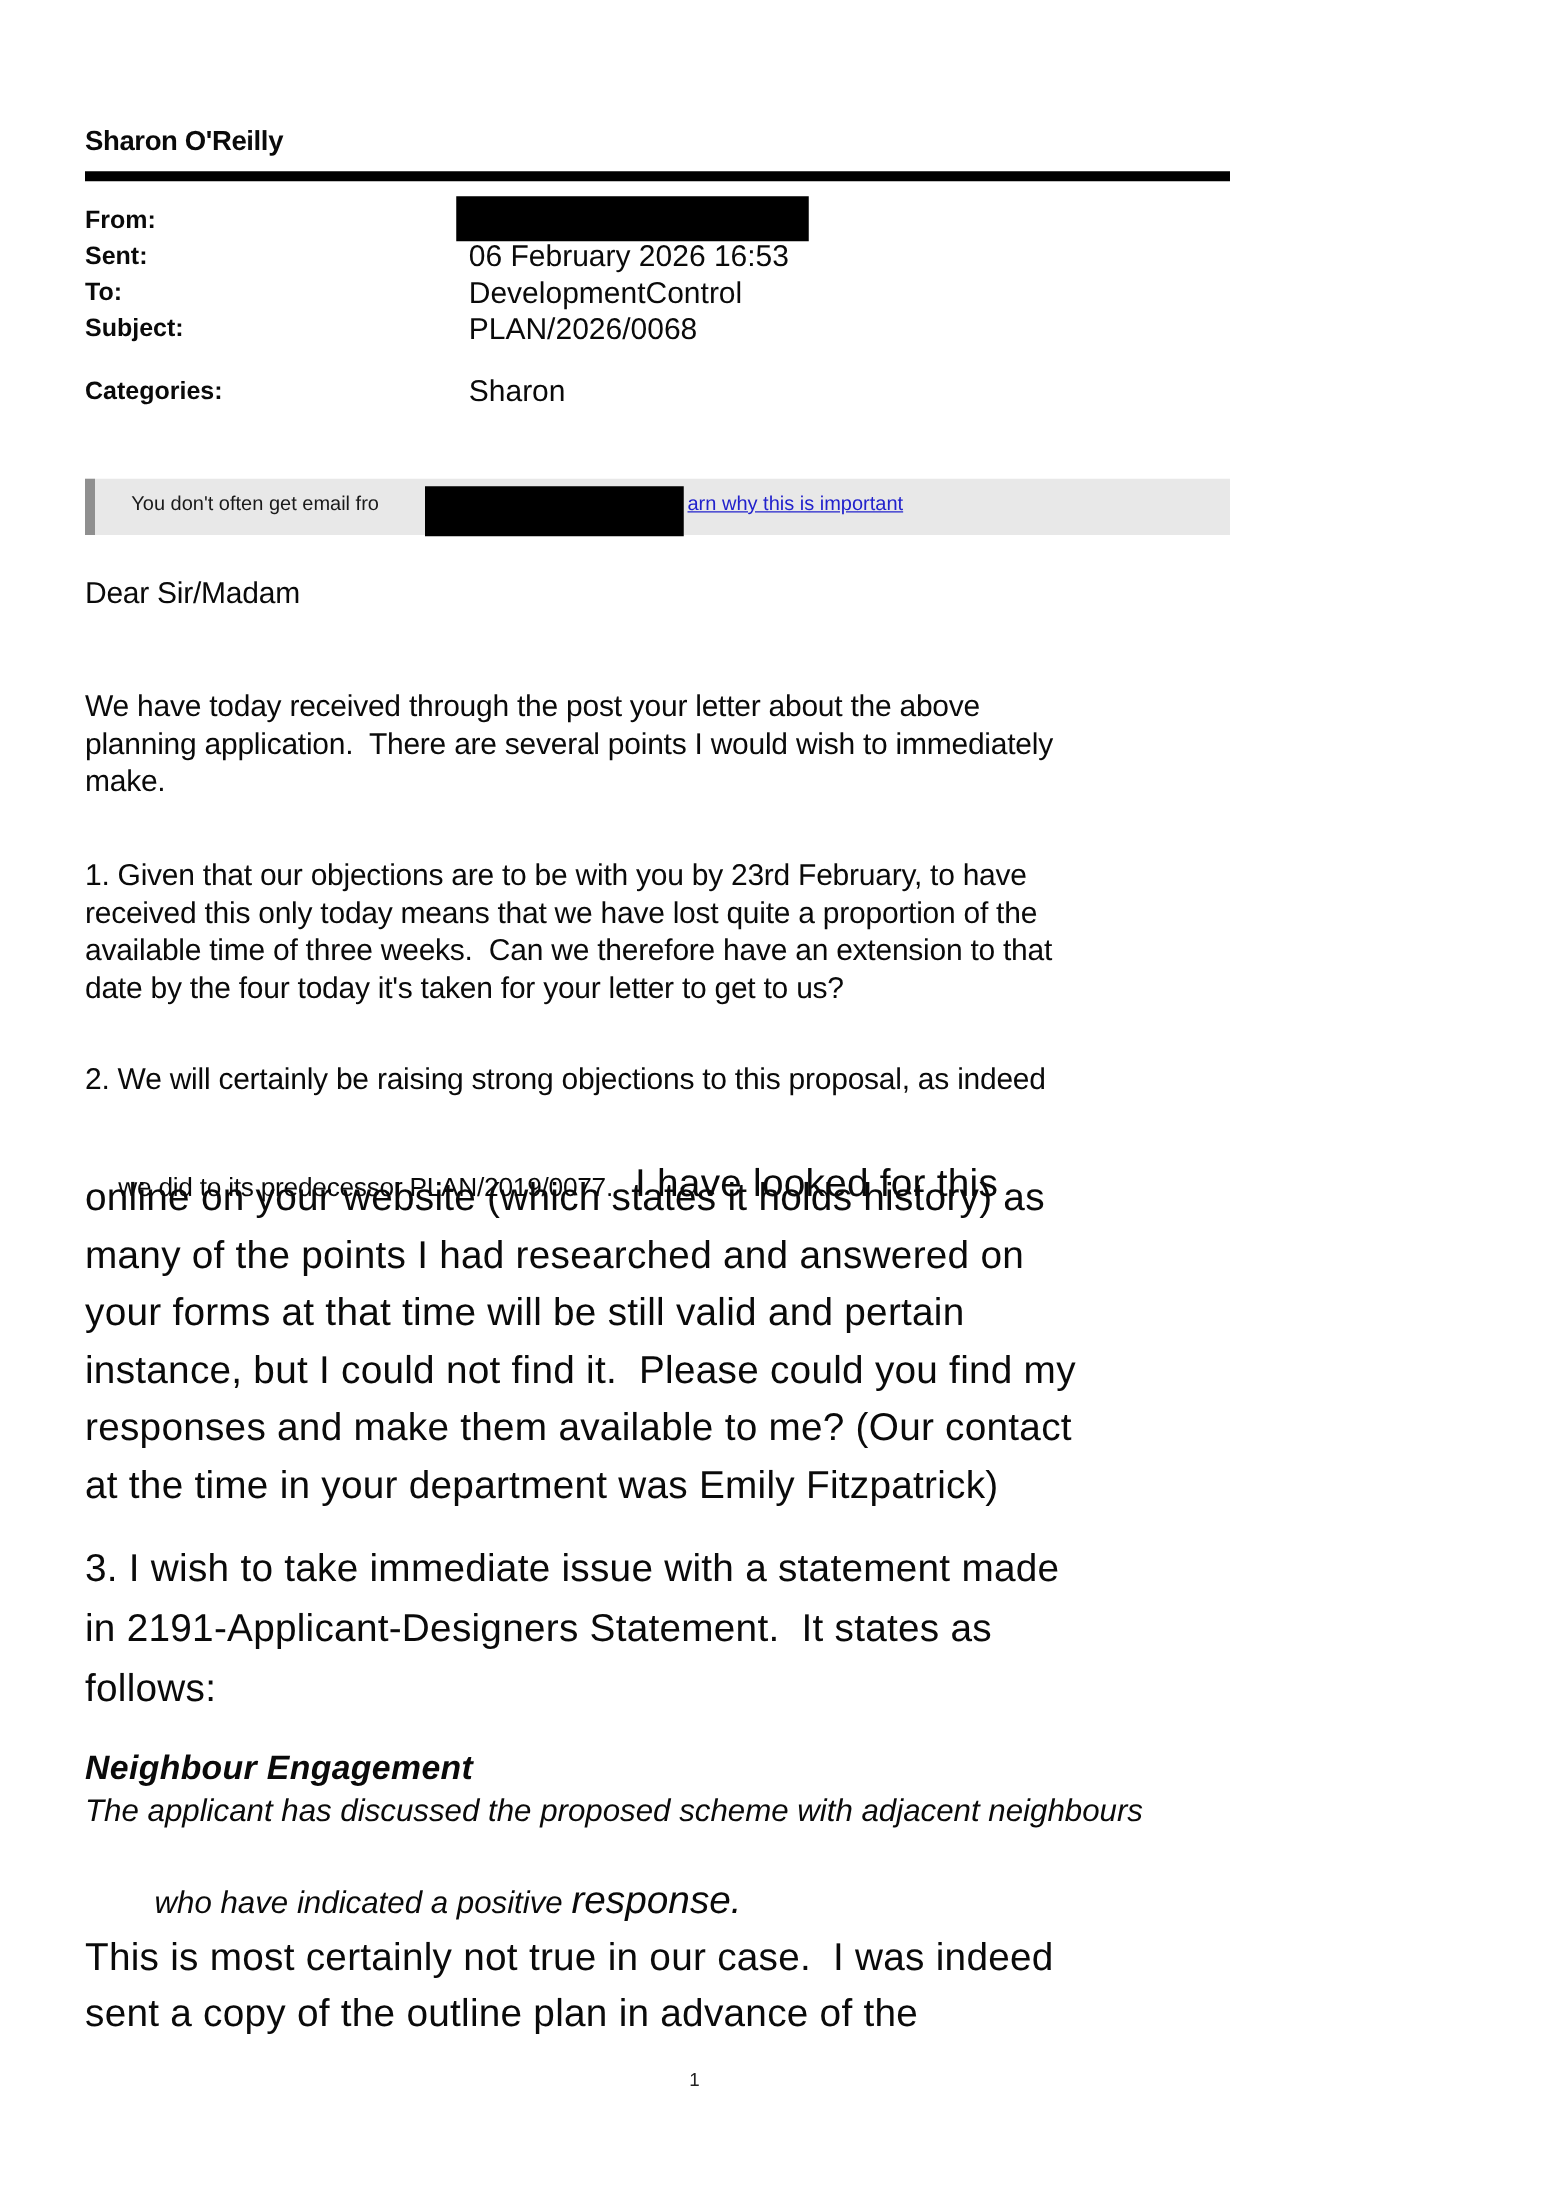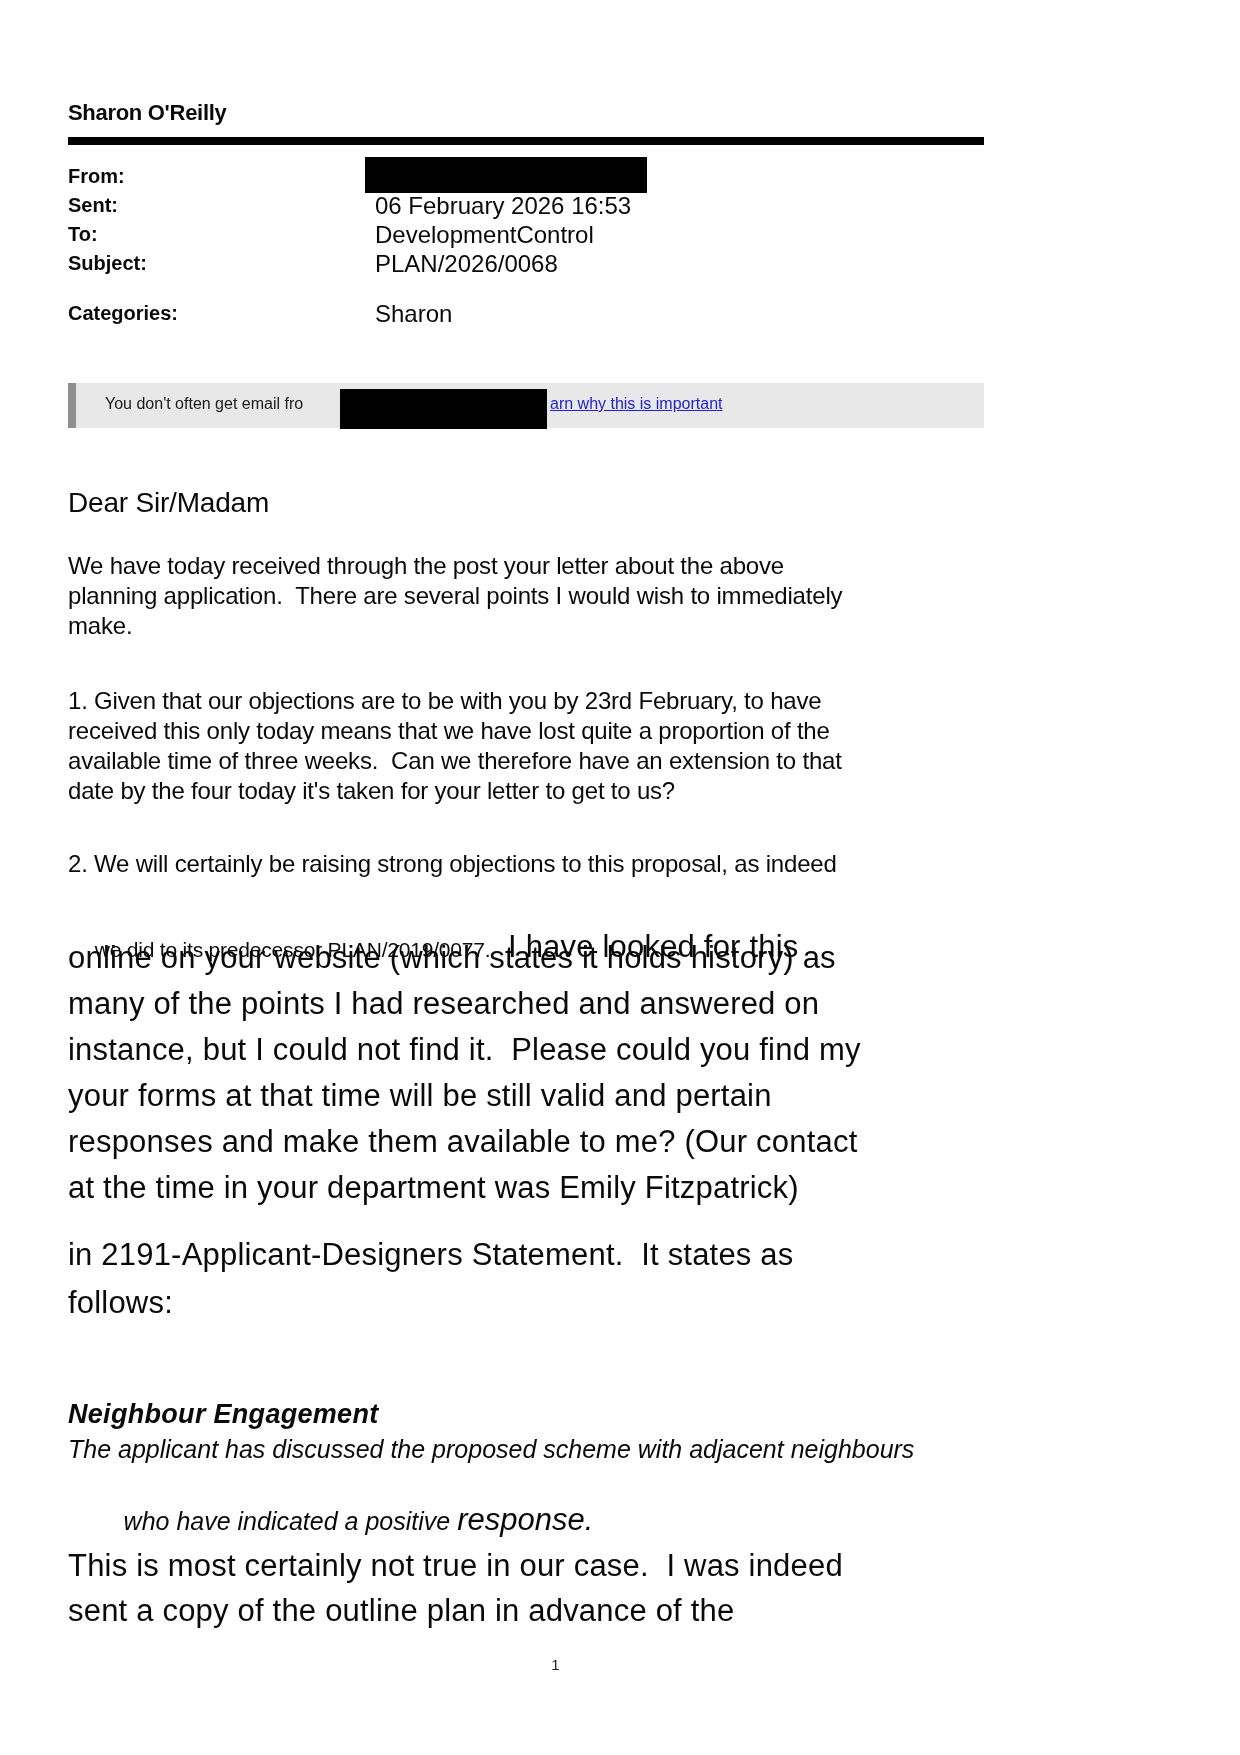--- a/index.html
+++ b/index.html
@@ -76,21 +76,21 @@
     font-size: 16px;
     color: #2222cc;
     text-decoration: underline;
     white-space: pre;
   }
 
   
   .t-normal { font-size: 24px; line-height: 30px; letter-spacing: -0.2px; }
   .t-large  { font-size: 31px; line-height: 46px; letter-spacing: 0.2px; }
 
-  .salutation { top: 488px; left: 0; font-size: 28px; }
+  .salutation { top: 460px; left: 0; font-size: 24px; }
   .para-intro { top: 551px; left: 0; }
   .para1      { top: 686px; left: 0; }
   .para2-l1   { top: 849px; left: 0; }
   .para2-l2   { top: 881px; left: 0; line-height: 44px; white-space: pre; }
   .para2-l2 .seg-small { font-size: 21px; letter-spacing: -0.2px; }
   .para2-l2 .seg-large { font-size: 31px; letter-spacing: 0.2px; }
   .para2-big  { top: 935px; left: 0; }
   .para3      { top: 1231px; left: 0; }
   .para3 .line { line-height: 48px; }
 
@@ -167,27 +167,28 @@
       <div class="line">date by the four today it's taken for your letter to get to us?</div>
     </div>
 
     <div class="abs para2-l1 t-normal line">2. We will certainly be raising strong objections to this proposal, as indeed</div>
     <div class="abs para2-l2">
       <span class="seg-small">we did to its predecessor PLAN/2019/0077.</span><span class="seg-large">  I have looked for this</span>
     </div>
     <div class="abs para2-big t-large">
       <div class="line">online on your website (which states it holds history) as</div>
       <div class="line">many of the points I had researched and answered on</div>
+      <div class="line">your forms at that time will be still valid and pertain</div>
       <div class="line">instance, but I could not find it.  Please could you find my</div>
-      <div class="line">your forms at that time will be still valid and pertain</div>
       <div class="line">responses and make them available to me? (Our contact</div>
       <div class="line">at the time in your department was Emily Fitzpatrick)</div>
     </div>
 
     <div class="abs para3 t-large">
+      <div class="line">3. I wish to take immediate issue with a statement made</div>
       <div class="line">in 2191-Applicant-Designers Statement.  It states as</div>
       <div class="line">follows:</div>
     </div>
 
     <div class="abs quote">
       <div class="quote-heading">Neighbour Engagement</div>
       <div class="quote-line">The applicant has discussed the proposed scheme with adjacent neighbours</div>
       <div class="quote-line quote-line2">
         <span>who have indicated a positive </span><span class="quote-big">response.</span>
       </div>

